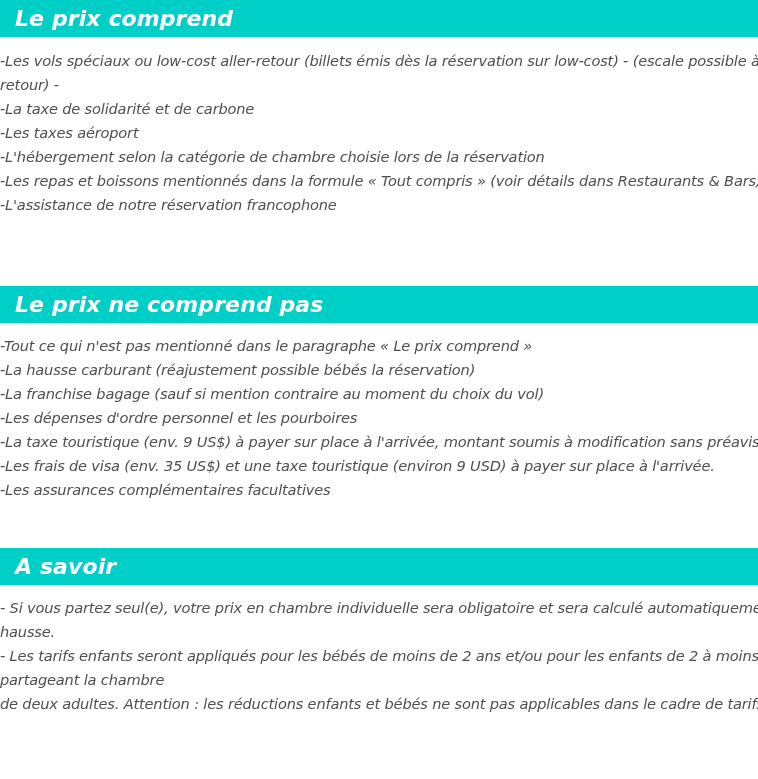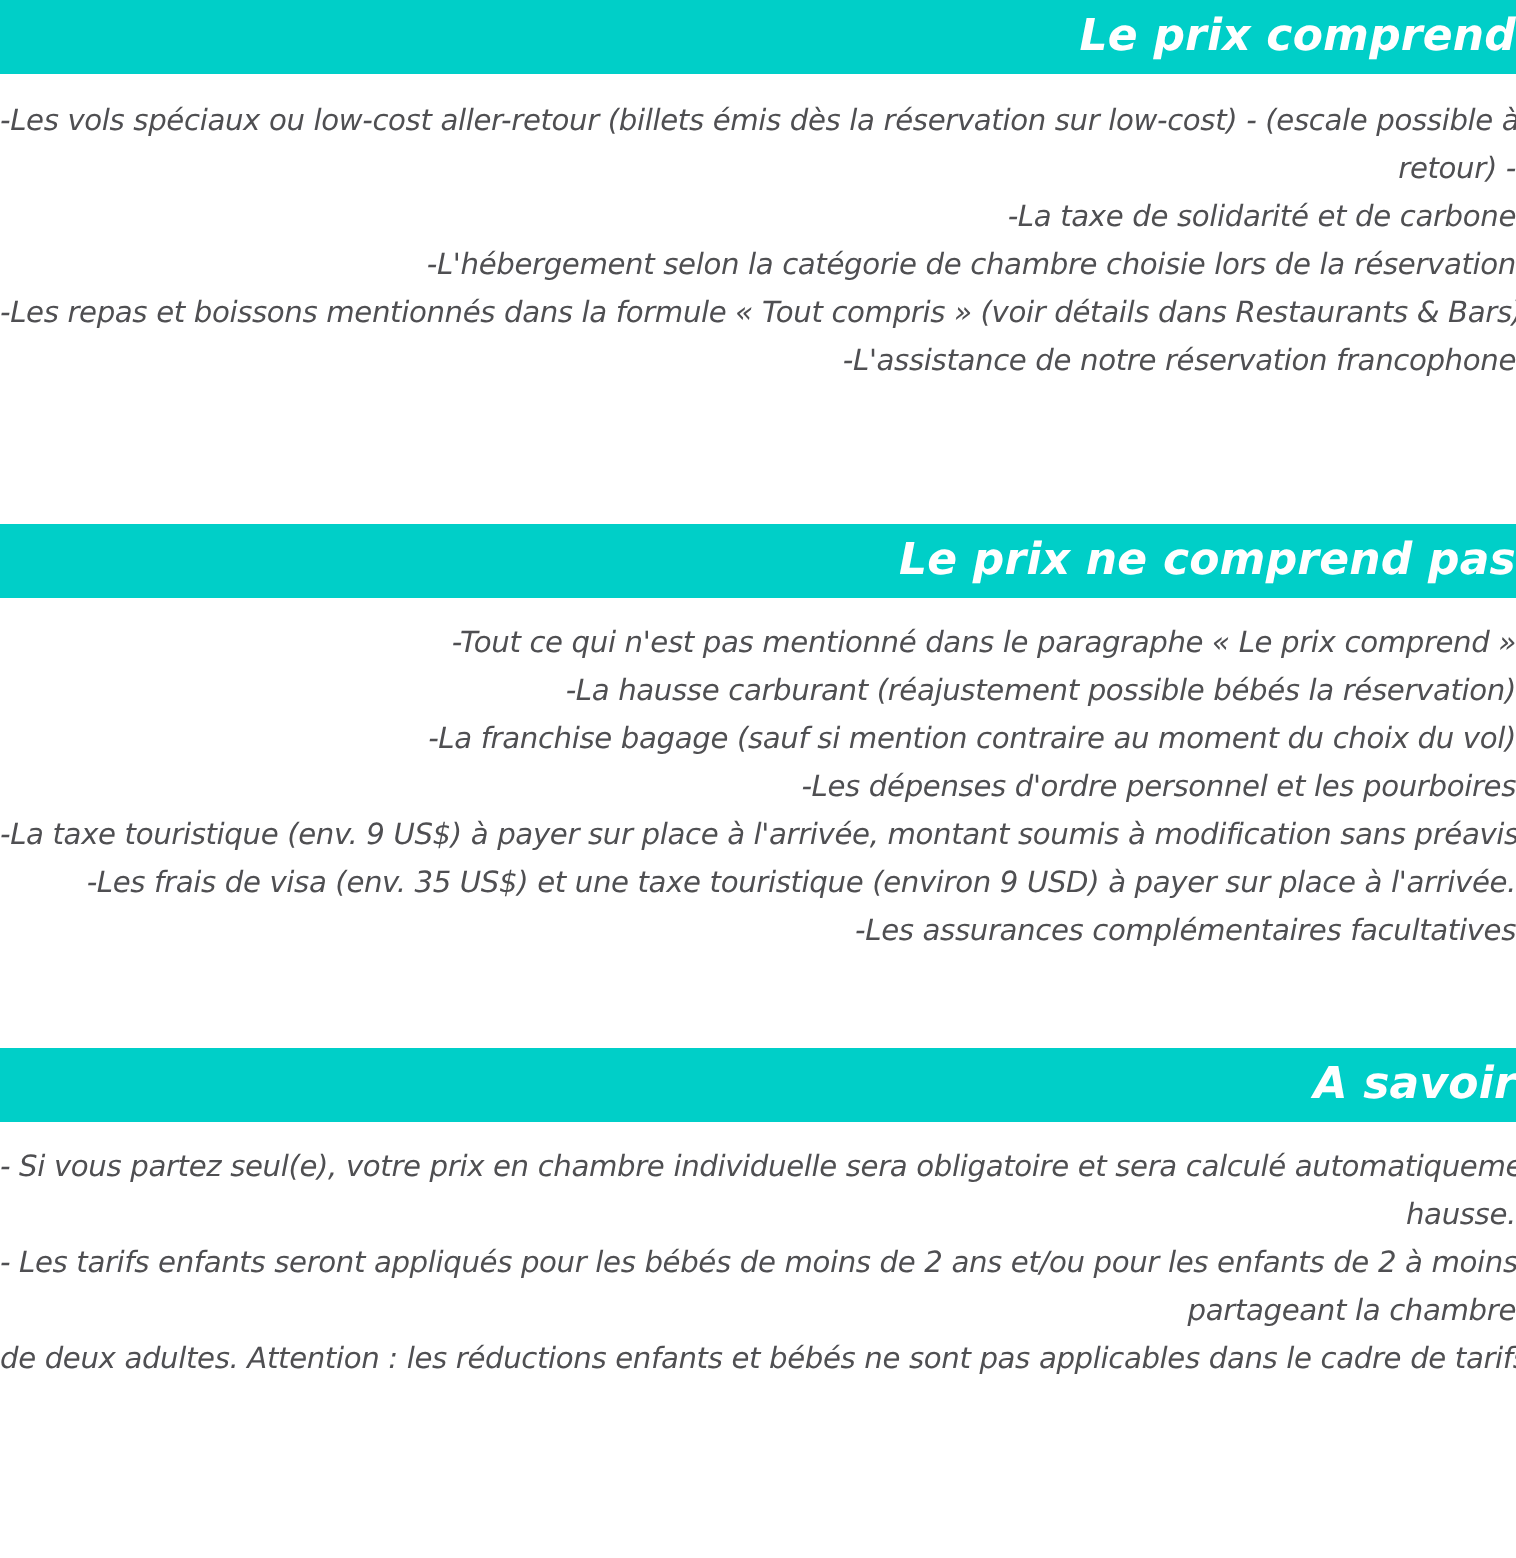--- a/index.html
+++ b/index.html
@@ -13,21 +13,20 @@
     overflow: hidden;
     font-family: "DejaVu Sans", sans-serif;
     color: #4f4f52;
   }
   .page {
     width: 758px;
     position: relative;
   }
   .section {
     width: 100%;
-    text-align: right;
   }
   .section-header {
     background: #00cfc8;
     color: #ffffff;
     font-family: "DejaVu Sans", sans-serif;
     font-style: italic;
     font-weight: bold;
     font-size: 22px;
     line-height: 37px;
     height: 37px;
@@ -65,20 +64,21 @@
 <body>
 
 <div class="page">
 
   <div class="section" id="sec-0">
     <div class="section-header">Le prix comprend</div>
     <div class="section-body">
       <div class="line">-Les vols spéciaux ou low-cost aller-retour (billets émis dès la réservation sur low-cost) - (escale possible à l'aller ou/et au</div>
       <div class="line">retour) -</div>
       <div class="line">-La taxe de solidarité et de carbone</div>
+      <div class="line">-Les taxes aéroport</div>
       <div class="line">-L'hébergement selon la catégorie de chambre choisie lors de la réservation</div>
       <div class="line">-Les repas et boissons mentionnés dans la formule « Tout compris » (voir détails dans Restaurants &amp; Bars)</div>
       <div class="line">-L'assistance de notre réservation francophone</div>
     </div>
     <div class="spacer-after"></div>
   </div>
 
   <div class="section" id="sec-1">
     <div class="section-header">Le prix ne comprend pas</div>
     <div class="section-body">

